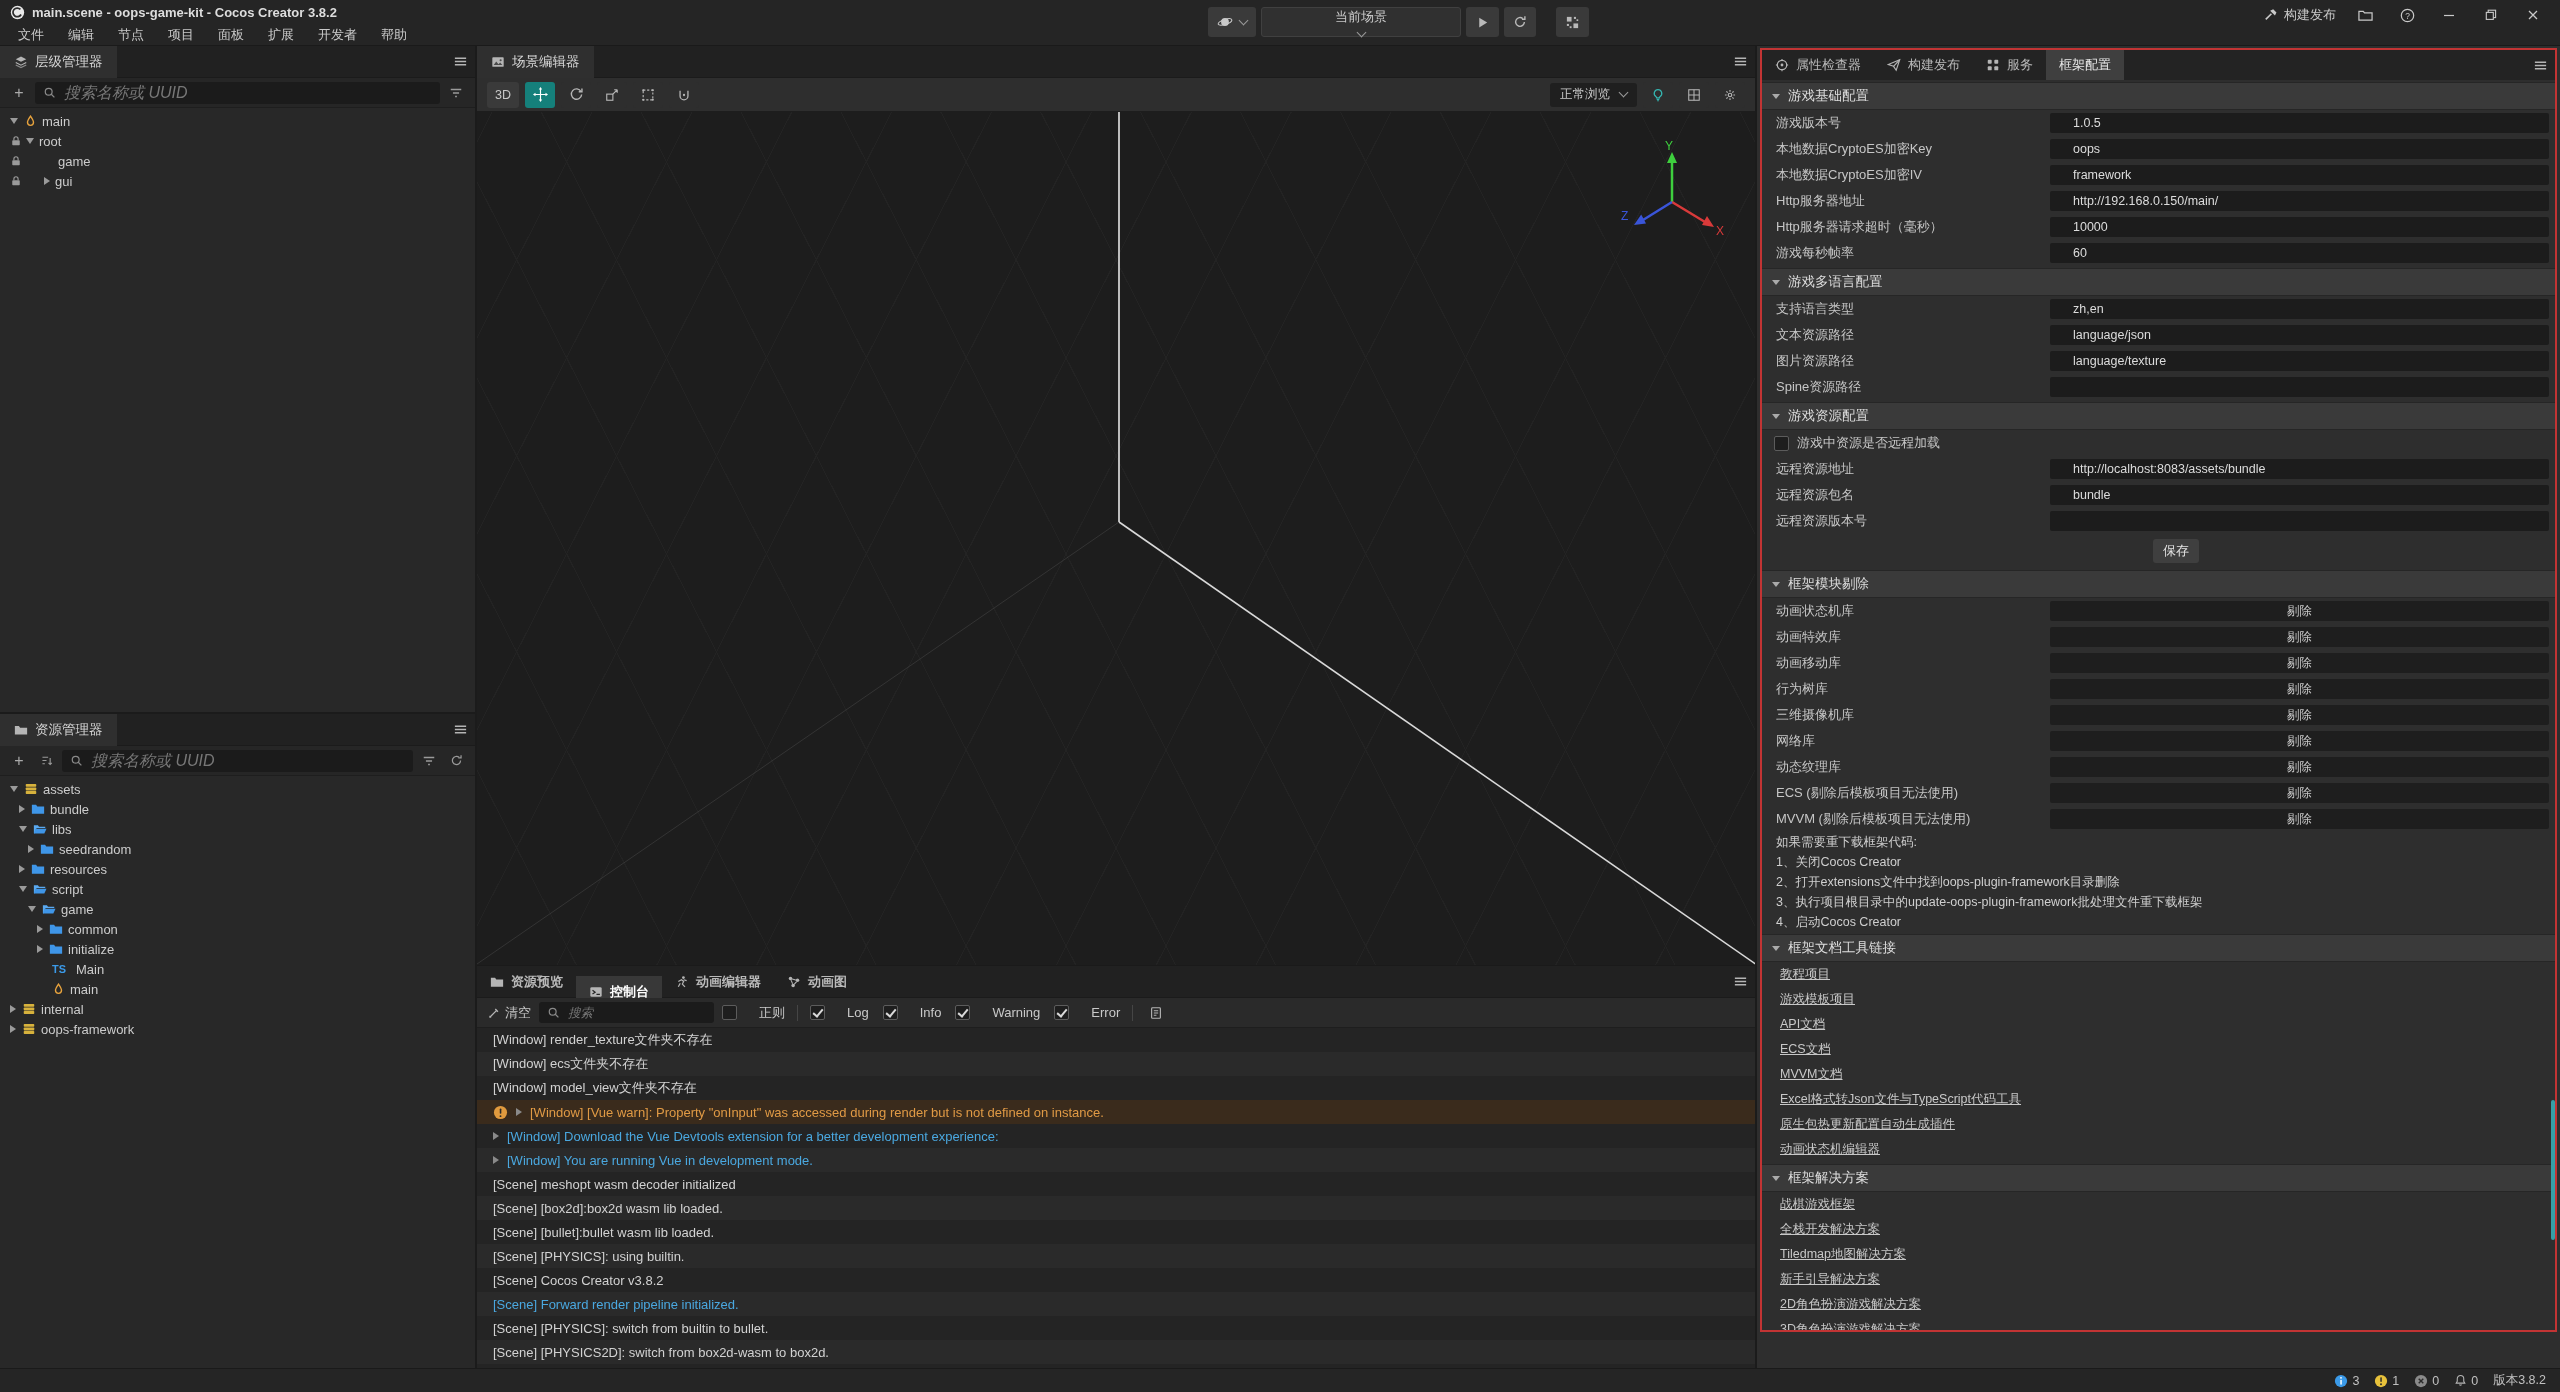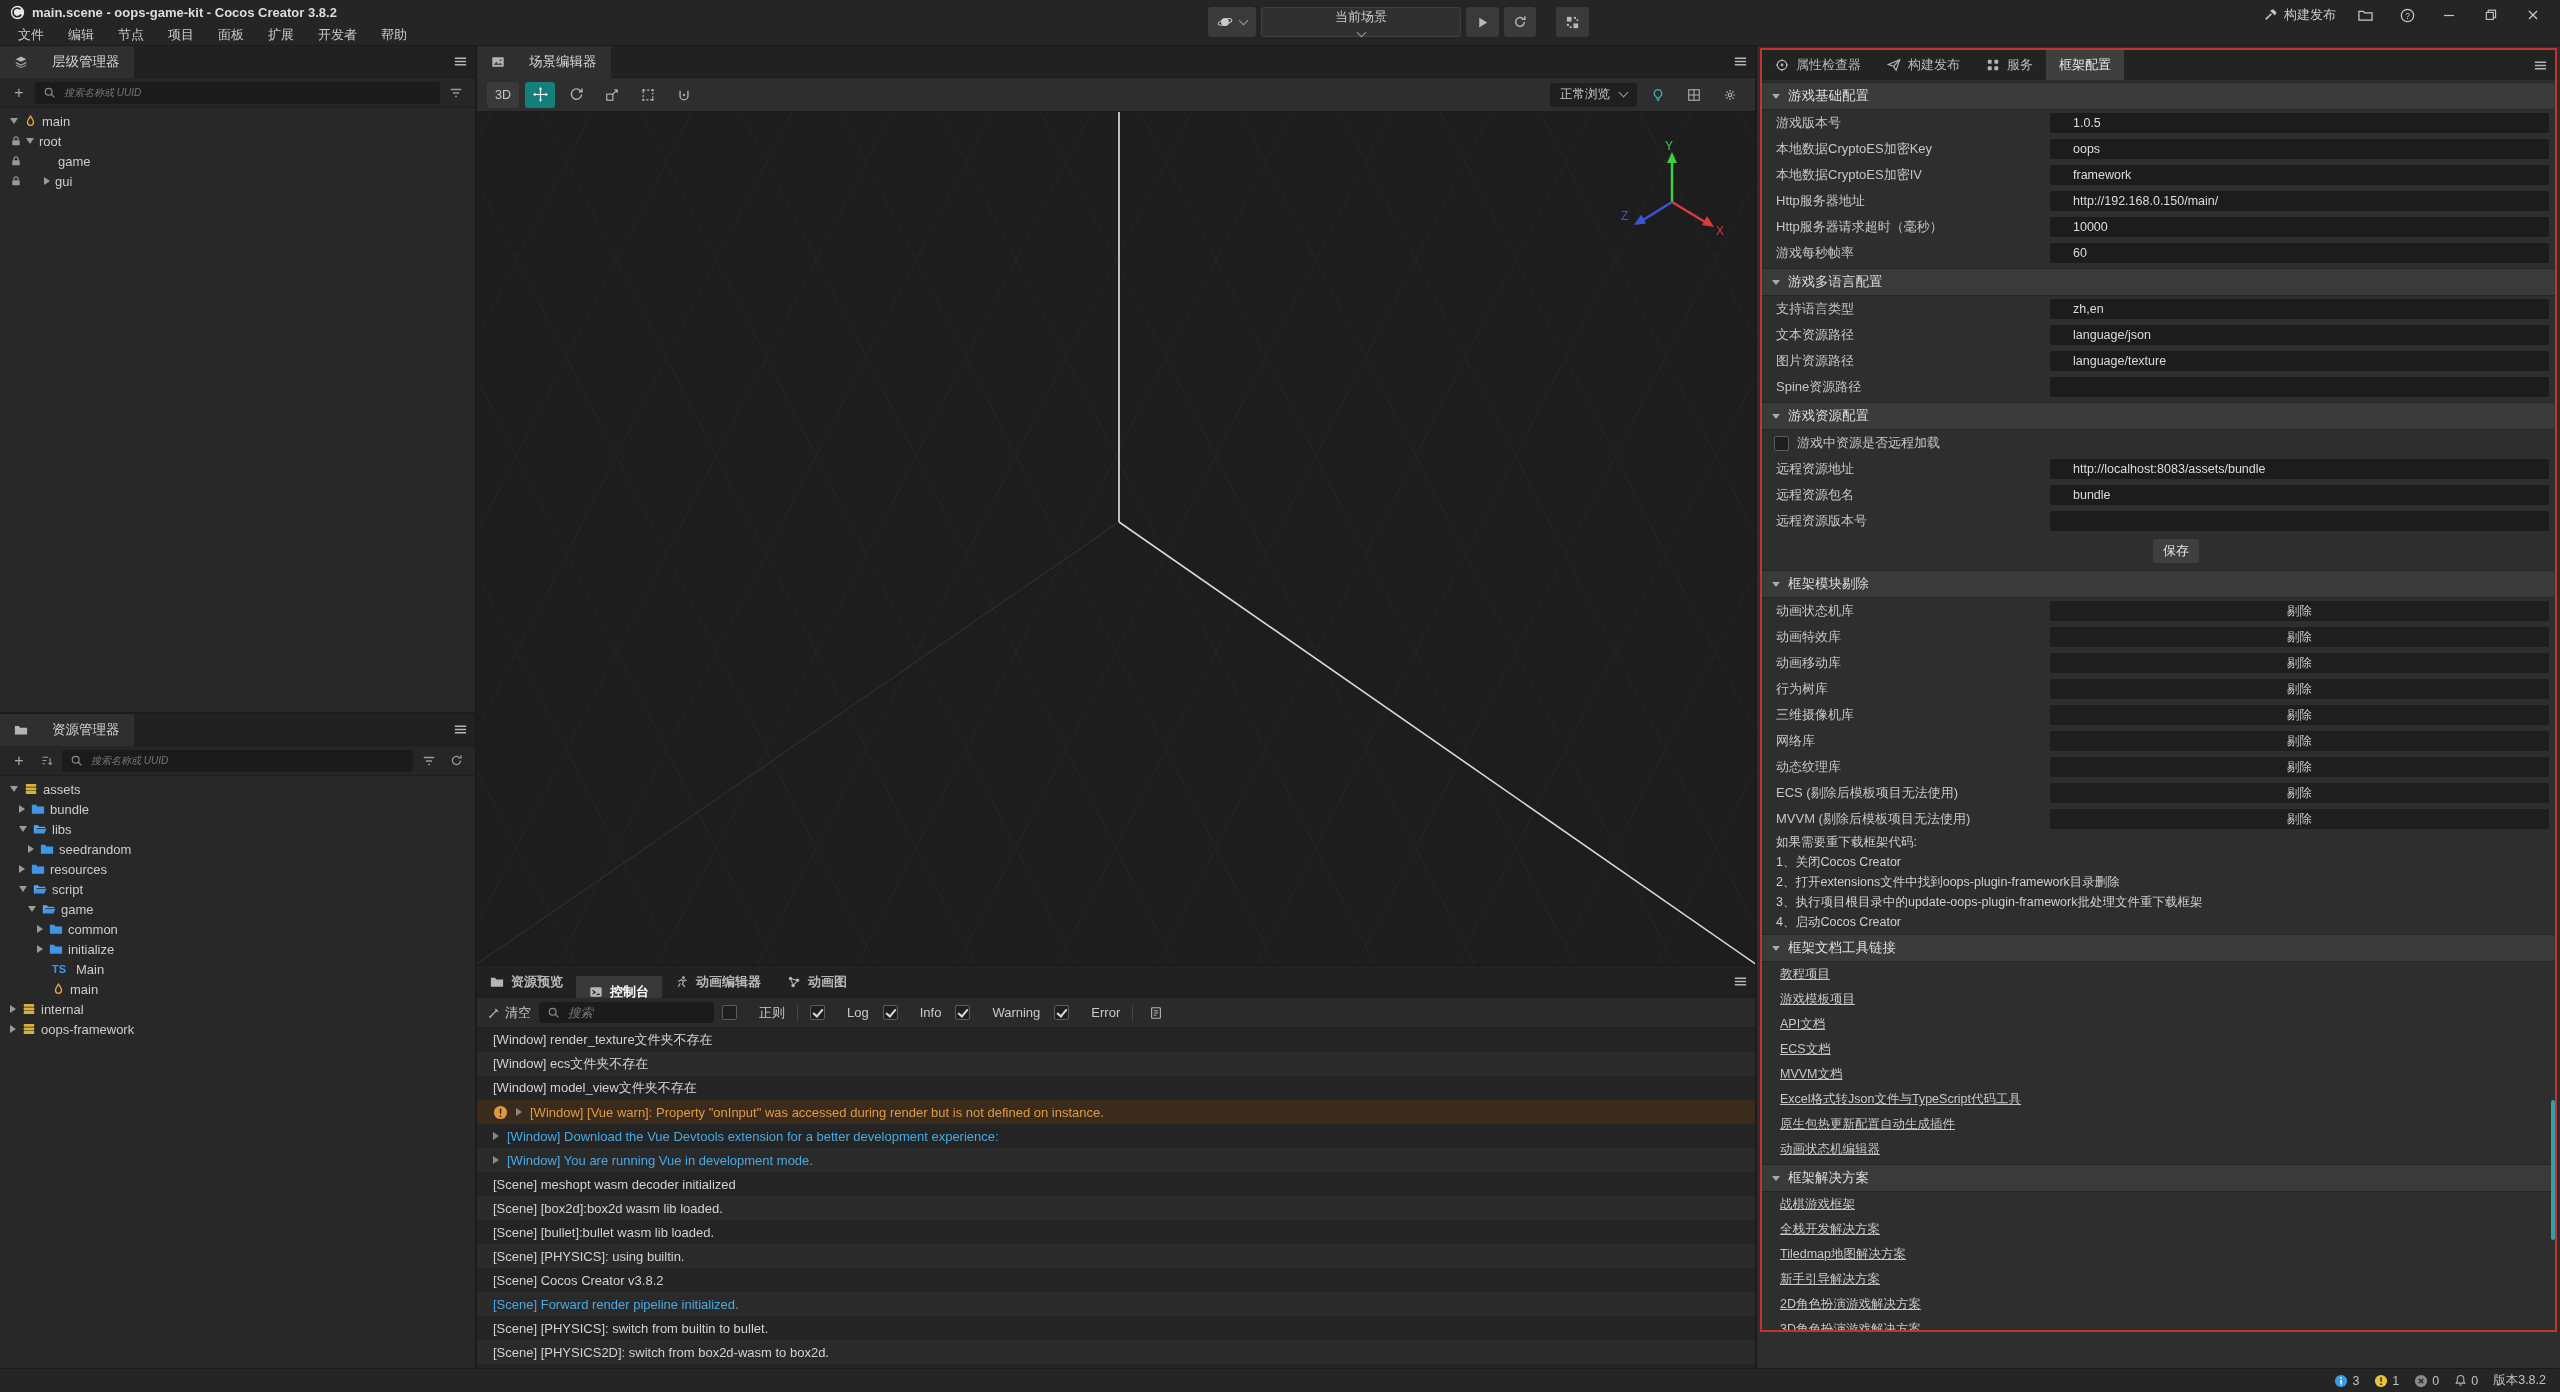--- a/index.html
+++ b/index.html
@@ -20,27 +20,27 @@
   .build-group{display:flex;align-items:center;gap:6px;font-size:13px;color:#c9c9c9;}
   .win-btn{width:26px;height:26px;display:flex;align-items:center;justify-content:center;}
   .vchev{width:7px;height:7px;border-right:1.5px solid #9a9a9a;border-bottom:1.5px solid #9a9a9a;transform:rotate(45deg);margin-top:-4px;}
   
   .main{position:absolute;top:46px;bottom:24px;left:0;right:0;display:flex;}
   .col-left{width:477px;display:flex;flex-direction:column;border-right:2px solid #1b1b1b;}
   .col-center{width:1280px;display:flex;flex-direction:column;border-right:2px solid #1b1b1b;}
   .col-right{flex:1;position:relative;background:#2e2e2e;}
   
   .phead{height:32px;background:#212121;display:flex;align-items:center;border-bottom:1px solid #1b1b1b;}
-  .ptab{height:32px;display:flex;align-items:center;gap:24px;padding:0 14px;background:#2f2f2f;font-size:13.5px;color:#d6d6d6;}
+  .ptab{height:32px;display:flex;align-items:center;gap:7px;padding:0 14px;background:#2f2f2f;font-size:13.5px;color:#d6d6d6;}
   .phead .spacer{flex:1;}
   .hbtn{width:30px;height:30px;display:flex;align-items:center;justify-content:center;}
   
   .srow{height:30px;display:flex;align-items:center;gap:5px;padding:0 8px;background:#262626;border-bottom:1px solid #1e1e1e;}
   .sbox{flex:1;height:22px;background:#1b1b1b;border-radius:3px;display:flex;align-items:center;gap:6px;padding:0 8px;}
-  .sbox input{flex:1;background:transparent;border:none;outline:none;color:#bbb;font-size:10px;font-style:italic;}
+  .sbox input{flex:1;background:transparent;border:none;outline:none;color:#bbb;font-size:16px;font-style:italic;}
   .sbox input::placeholder{color:#777;font-style:italic;}
   .mini-btn{width:22px;height:22px;display:flex;align-items:center;justify-content:center;}
   
   .tree{flex:1;background:#282828;overflow:hidden;padding-top:3px;}
   .trow{height:20px;display:flex;align-items:center;font-size:13px;color:#cccccc;position:relative;}
   .trow .lock{position:absolute;left:10px;top:4px;}
   .tlabel{margin-left:5px;}
   .chev{width:0;height:0;border-left:4.5px solid transparent;border-right:4.5px solid transparent;border-top:6px solid #9a9a9a;display:inline-block;}
   .chev.right{border-top:4.5px solid transparent;border-bottom:4.5px solid transparent;border-left:6px solid #9a9a9a;border-right:none;}
   .chev-sp{display:inline-block;width:9px;}

